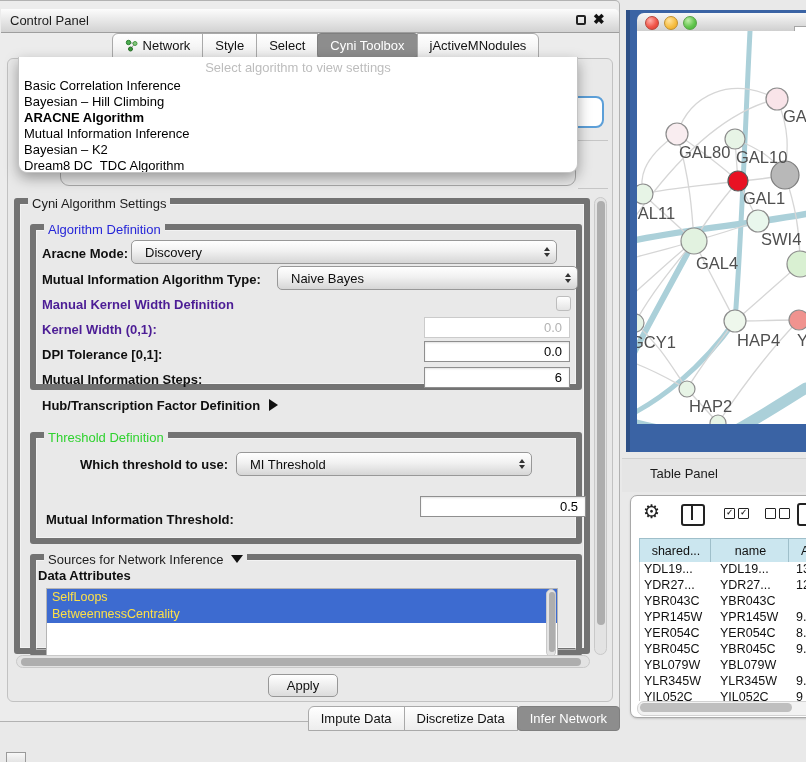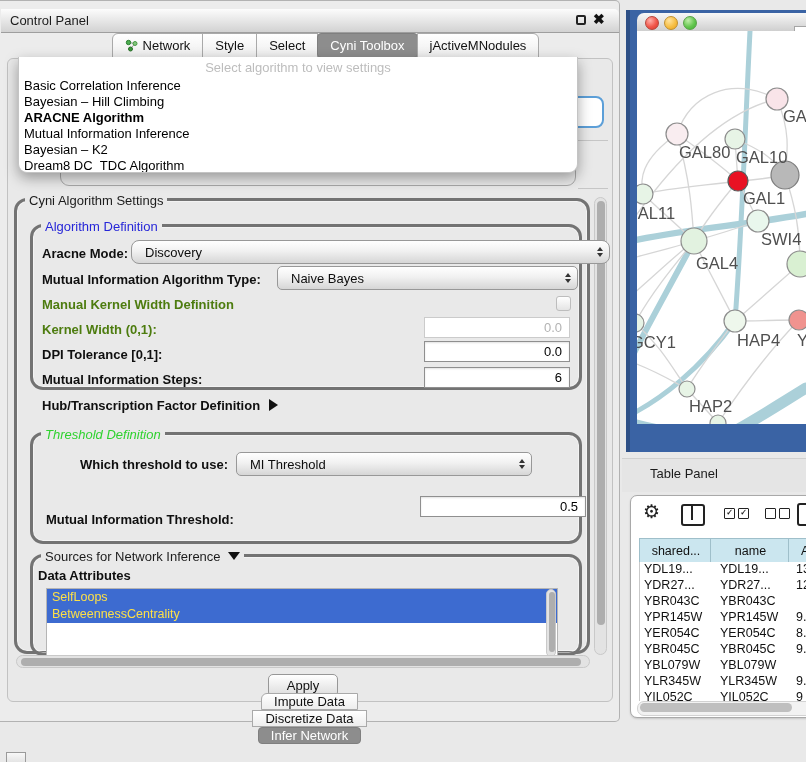--- a/index.html
+++ b/index.html
@@ -29,27 +29,27 @@
   .frag-line1{left:578px;top:140px;width:30px;height:0;border-top:1px solid #c6c6c6;z-index:1;}
   .frag-line2{left:578px;top:188px;width:30px;height:0;border-top:1px solid #c6c6c6;z-index:1;}
 
   
   .popup{left:18px;top:57px;width:560px;height:116px;background:#fff;border:1px solid #c4c4c4;border-top:none;border-radius:0 0 9px 9px;box-shadow:0 5px 14px rgba(0,0,0,.35);z-index:10;overflow:hidden;}
   .popup-header{display:block;text-align:center;color:#bdbdbd;font-size:13px;padding-top:3px;height:18px;}
   .popup-item{display:block;font-size:13px;color:#000;line-height:16px;padding-left:5px;white-space:nowrap;}
   .popup-item.bold{font-weight:bold;}
 
   
-  .grp{border:3px solid #737373;border-radius:13px;box-shadow:inset 0 0 0 1px rgba(255,255,255,.45);}
+  .grp{border:6px solid #737373;border-radius:3px;box-shadow:inset 0 0 0 1px rgba(255,255,255,.45);}
   .grp-title{position:absolute;top:-8px;left:8px;background:#e9e9e9;padding:0 4px;font-size:13px;color:#1c1c1c;white-space:nowrap;}
   .t-blue{color:#2626d8;}
   .t-green{color:#2fd22f;}
 
   .lbl{font-size:13px;font-weight:bold;color:#0f0f0f;white-space:nowrap;}
-  .lbl.dim{color:#4d7c0f;}
+  .lbl.dim{color:#4c1d95;}
 
   .combo{height:24px;border:1px solid #989898;border-radius:5px;background:linear-gradient(#ffffff,#f1f1f1 45%,#d6d6d6);display:flex;align-items:center;padding:0 24px 0 13px;font-size:13px;color:#0d0d0d;}
   .spinner{position:absolute;right:6px;top:50%;transform:translateY(-50%);display:flex;flex-direction:column;gap:2px;}
   .spinner .up{width:0;height:0;border-left:3.5px solid transparent;border-right:3.5px solid transparent;border-bottom:4px solid #333;}
   .spinner .down{width:0;height:0;border-left:3.5px solid transparent;border-right:3.5px solid transparent;border-top:4px solid #333;}
 
   .tfield{background:#fff;border:1px solid #8f8f8f;box-shadow:inset 0 1px 2px rgba(0,0,0,.12);font-size:13px;color:#000;text-align:right;padding:2px 7px;}
   .tfield.disabled{border-color:#cbcbcb;color:#b3b3b3;box-shadow:none;}
 
   .cbox{width:15px;height:15px;border:1px solid #bdbdbd;border-radius:3px;background:linear-gradient(#ffffff,#e4e4e4);}
@@ -58,21 +58,21 @@
   .tri-down{display:inline-block;width:0;height:0;border-left:6px solid transparent;border-right:6px solid transparent;border-top:8px solid #111;margin-left:7px;vertical-align:1px;}
 
   .attr-list{background:#fff;border:1px solid #b5b5b5;overflow:hidden;}
   .attr-item{height:17px;line-height:17px;background:#3d6bd0;color:#fde047;font-size:12.5px;padding-left:5px;white-space:nowrap;}
 
   .sb-track{background:#e3e3e3;border:1px solid #c9c9c9;border-radius:8px;}
   .sb-thumb{position:absolute;background:#aeaeae;border-radius:6px;}
 
   .btn{height:23px;border:1px solid #979797;border-radius:5px;background:linear-gradient(#ffffff,#dcdcdc);font-size:13px;color:#111;display:flex;align-items:center;justify-content:center;}
 
-  .bottom-tabs{left:0;top:707px;width:620px;height:23px;display:flex;justify-content:center;align-items:center;flex-direction:column;}
+  .bottom-tabs{left:0;top:707px;width:620px;height:23px;display:flex;justify-content:flex-end;align-items:center;}
 
   .mini-icon{left:6px;top:752px;width:20px;height:14px;border:1px solid #9a9a9a;background:linear-gradient(#f8f8f8,#dedede);}
 
   
   .net-frame{left:626px;top:10px;width:180px;height:442px;background:#3a63a4;box-shadow:inset 4px 0 0 #2d4f86;}
   .net-titlebar{position:absolute;left:11px;top:3px;width:169px;height:18px;background:linear-gradient(#f7f7f7,#cfcfcf);border-bottom:1px solid #8f8f8f;border-radius:7px 0 0 0;}
   .tl{position:absolute;top:2.5px;width:12px;height:12px;border-radius:50%;}
   .tl.red{left:8px;background:radial-gradient(circle at 35% 30%,#ffb0aa,#f1574a 55%,#d8372c);border:1px solid #b5443a;}
   .tl.yellow{left:27px;background:radial-gradient(circle at 35% 30%,#ffe39e,#f7bf45 55%,#e9a321);border:1px solid #c08f2e;}
   .tl.green{left:46px;background:radial-gradient(circle at 35% 30%,#c0eda9,#64c64f 55%,#3fae31);border:1px solid #57a246;}
@@ -156,21 +156,21 @@
     <span class="grp-title">Cyni Algorithm Settings</span>
   </div>
   <div class="abs sb-track" style="left:594px;top:197px;width:13px;height:458px;">
     <span class="sb-thumb" style="left:2px;top:3px;width:8px;height:424px;"></span>
   </div>
 
   <div class="abs grp" style="left:30px;top:224px;width:552px;height:166px;">
     <span class="grp-title t-blue">Algorithm Definition</span>
   </div>
   <span class="abs lbl" style="left:42px;top:246px;">Aracne Mode:</span>
-  <div class="abs combo" style="left:131px;top:240px;width:479px;border-radius:8px;">
+  <div class="abs combo" style="left:131px;top:240px;width:426px;">
     <span>Discovery</span>
     <span class="spinner">
         <i class="up"></i>
         <i class="down"></i>
       </span>
   </div>
   <span class="abs lbl" style="left:42px;top:272px;">Mutual Information Algorithm Type:</span>
   <div class="abs combo" style="left:277px;top:266px;width:301px;">
     <span>Naive Bayes</span>
     <span class="spinner">
@@ -182,21 +182,21 @@
   <div class="abs cbox" style="left:556px;top:296px;"></div>
   <span class="abs lbl dim" style="left:42px;top:322px;">Kernel Width (0,1):</span>
   <div class="abs tfield disabled" style="left:424px;top:317px;width:146px;">0.0</div>
   <span class="abs lbl" style="left:42px;top:347px;">DPI Tolerance [0,1]:</span>
   <div class="abs tfield" style="left:424px;top:341px;width:146px;">0.0</div>
   <span class="abs lbl" style="left:42px;top:372px;">Mutual Information Steps:</span>
   <div class="abs tfield" style="left:424px;top:367px;width:146px;">6</div>
 
   <span class="abs lbl" style="left:42px;top:398px;"><span>Hub/Transcription Factor Definition</span><span class="tri-right"></span></span>
 
-  <div class="abs grp" style="left:30px;top:432px;width:552px;height:112px;font-style:italic;">
+  <div class="abs grp" style="left:30px;top:432px;width:552px;height:112px;">
     <span class="grp-title t-green">Threshold Definition</span>
   </div>
   <span class="abs lbl" style="left:80px;top:457px;">Which threshold to use:</span>
   <div class="abs combo" style="left:236px;top:452px;width:296px;">
     <span>MI Threshold</span>
     <span class="spinner">
         <i class="up"></i>
         <i class="down"></i>
       </span>
   </div>

